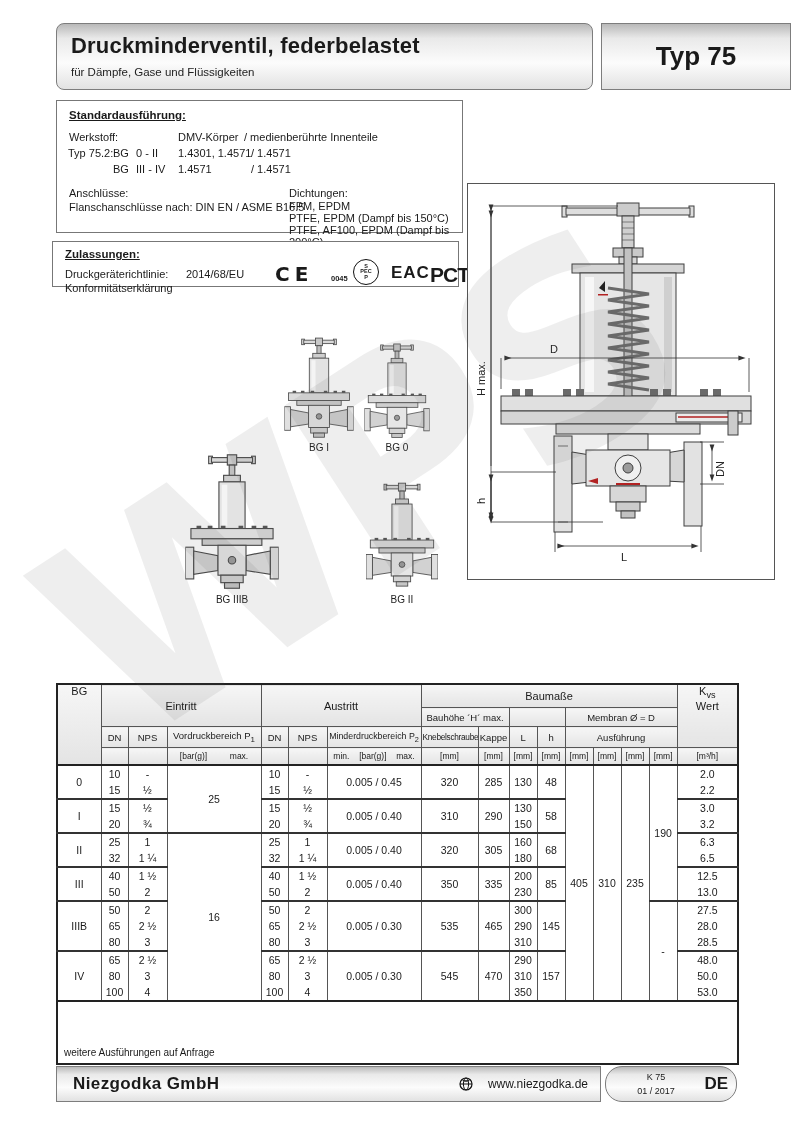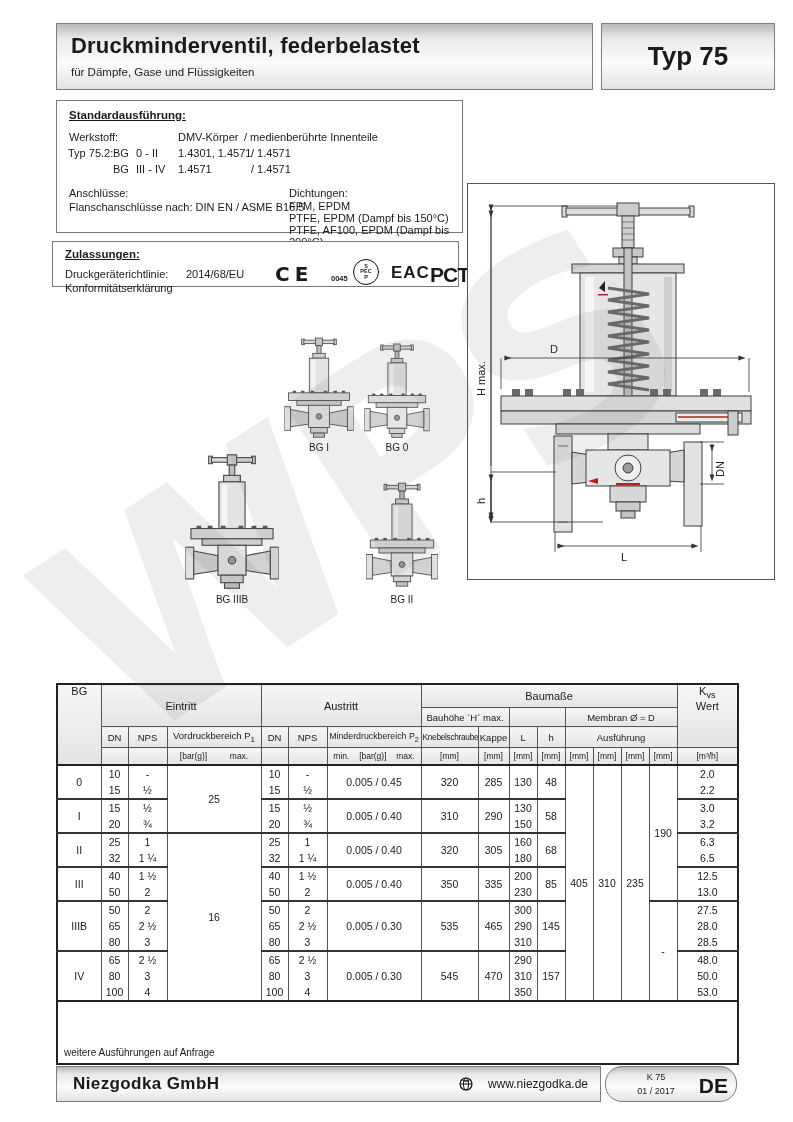--- a/index.html
+++ b/index.html
@@ -1,24 +1,24 @@
 <!DOCTYPE html>
 <html><head>
 <meta charset="utf-8">
 <style>
   html,body{margin:0;padding:0;background:#fff;}
   .page{position:relative;width:793px;height:1122px;background:#fff;overflow:hidden;
         font-family:"Liberation Sans",sans-serif;color:#1a1a1a;}
   .gradbar{background:linear-gradient(180deg,#b9b9b9 0%,#e9e9e9 22%,#fcfcfc 60%,#e2e2e2 100%);
         border:1px solid #7d7d7d;box-sizing:border-box;}
   
-  .title-box{position:absolute;left:56px;top:23px;width:537px;height:67px;}
+  .title-box{position:absolute;left:56px;top:23px;width:537px;height:67px;border-radius:8px;}
   .title-main{position:absolute;left:14px;top:9px;font-size:22px;font-weight:bold;letter-spacing:.2px;}
   .title-sub{position:absolute;left:14px;top:42px;font-size:11.5px;color:#222;}
-  .type-box{position:absolute;left:601px;top:23px;width:174px;height:67px;}
+  .type-box{position:absolute;left:601px;top:23px;width:190px;height:67px;}
   .type-label{position:absolute;left:0;right:0;top:17px;text-align:center;font-size:26px;font-weight:bold;}
   
   .wbox{position:absolute;background:#fff;border:1px solid #777;box-sizing:border-box;font-size:11px;}
   .std-box{left:56px;top:100px;width:407px;height:133px;}
   .zul-box{left:52px;top:241px;width:407px;height:46px;}
   .bx-h{position:absolute;font-weight:bold;text-decoration:underline;font-size:11.5px;}
   .b{font-weight:normal;}
   .abs{position:absolute;}
   
   .ce{font-size:20px;font-weight:bold;letter-spacing:5px;font-family:"DejaVu Sans",sans-serif;}
@@ -55,21 +55,21 @@
   .spec-table td.bg{font-size:10.5px;}
   .subrow{display:flex;justify-content:space-around;align-items:flex-start;}
   .note-cell{border-top:2px solid #222 !important;height:56px !important;text-align:left !important;
       vertical-align:bottom;padding:0 0 5px 6px !important;font-size:10px;}
   
   .footer-bar{position:absolute;left:56px;top:1066px;width:545px;height:36px;}
   .company{position:absolute;left:16px;top:7px;font-size:17px;font-weight:bold;letter-spacing:.4px;}
   .web{position:absolute;right:12px;top:10px;font-size:12px;display:flex;align-items:center;gap:15px;}
   .info-box{position:absolute;left:605px;top:1066px;width:132px;height:36px;border-radius:17px;}
   .doc-meta{position:absolute;left:10px;top:4px;width:80px;text-align:center;font-size:9px;line-height:1.5;}
-  .lang{position:absolute;right:8px;top:7px;font-size:21px;font-weight:bold;margin-left:44px;}
+  .lang{position:absolute;right:8px;top:7px;font-size:17px;font-weight:bold;margin-left:44px;}
   
   .watermark{position:absolute;left:30px;top:340px;width:760px;height:430px;z-index:6;
       pointer-events:none;transform:rotate(-33deg);transform-origin:40% 40%;
       font-size:280px;font-weight:bold;color:rgba(90,90,90,0.10);letter-spacing:-14px;
       font-family:"DejaVu Sans",sans-serif;overflow:visible;white-space:nowrap;}
   svg text{font-family:"Liberation Sans",sans-serif;}
 </style>
 </head>
 <body>
 

